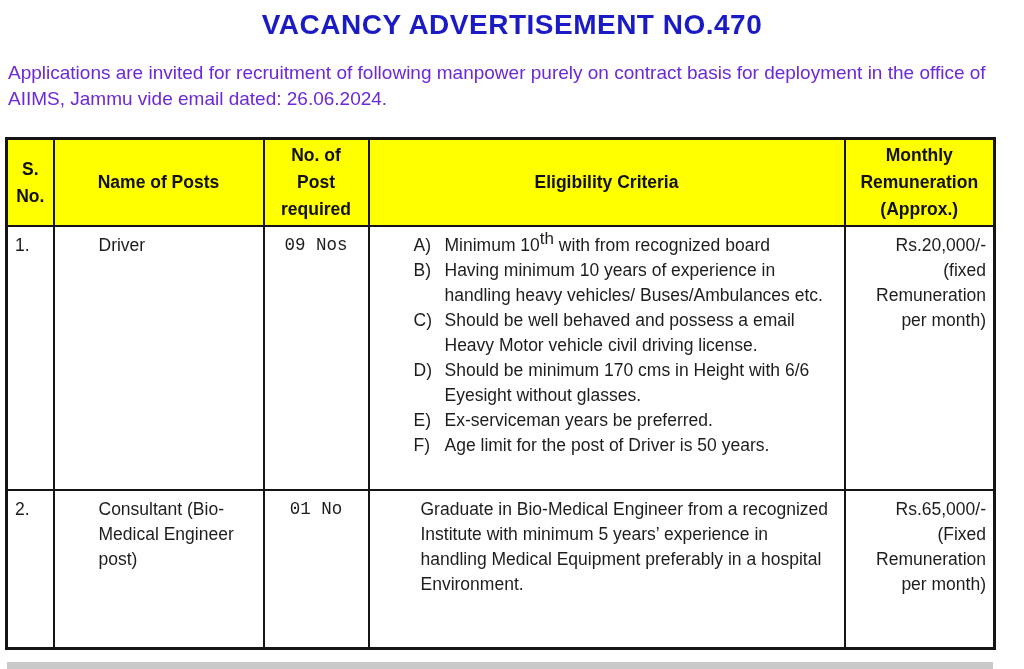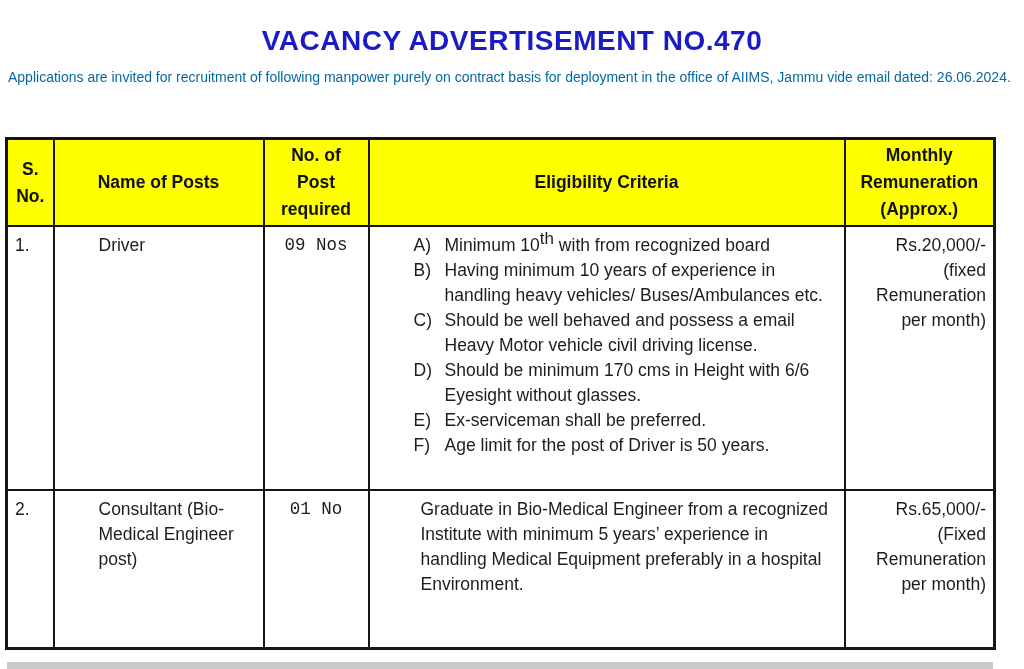--- a/index.html
+++ b/index.html
@@ -5,30 +5,30 @@
   html, body { margin: 0; padding: 0; }
   body {
     width: 1024px; height: 669px;
     background: #ffffff;
     font-family: "Liberation Sans", sans-serif;
     color: #1d1d1d;
     position: relative;
     overflow: hidden;
   }
   .title {
-    position: absolute; top: 25px; left: 0; width: 1024px;
+    position: absolute; top: 9px; left: 0; width: 1024px;
     text-align: center;
     font-size: 28px; font-weight: bold; letter-spacing: 0.5px;
     color: #1b1bc6;
   }
   .intro {
     position: absolute; top: 60px; left: 8px; width: 1012px;
-    font-size: 14px; line-height: 34px;
+    font-size: 19px; line-height: 26px;
     white-space: pre-line;
-    color: #0369a1;
+    color: #6d28d9;
   }
   table.vacancy {
     position: absolute; top: 137px; left: 5px;
     width: 988px;
     border-collapse: collapse;
     table-layout: fixed;
     border: 3px solid #151515;
   }
   table.vacancy th, table.vacancy td {
     border: 2px solid #151515;
@@ -118,21 +118,21 @@
         <div class="elig-item">
           <span class="elig-label">C)</span>
           <span class="elig-text">Should be well behaved and possess a email Heavy Motor vehicle civil driving license.</span>
         </div>
         <div class="elig-item">
           <span class="elig-label">D)</span>
           <span class="elig-text">Should be minimum 170 cms in Height with 6/6 Eyesight without glasses.</span>
         </div>
         <div class="elig-item">
           <span class="elig-label">E)</span>
-          <span class="elig-text">Ex-serviceman shall be preferred.</span>
+          <span class="elig-text">Ex-serviceman years be preferred.</span>
         </div>
         <div class="elig-item">
           <span class="elig-label">F)</span>
           <span class="elig-text">Age limit for the post of Driver is 50 years.</span>
         </div>
       </td>
       <td class="cell-remun">Rs.20,000/-
 (fixed
 Remuneration
 per month)</td>

